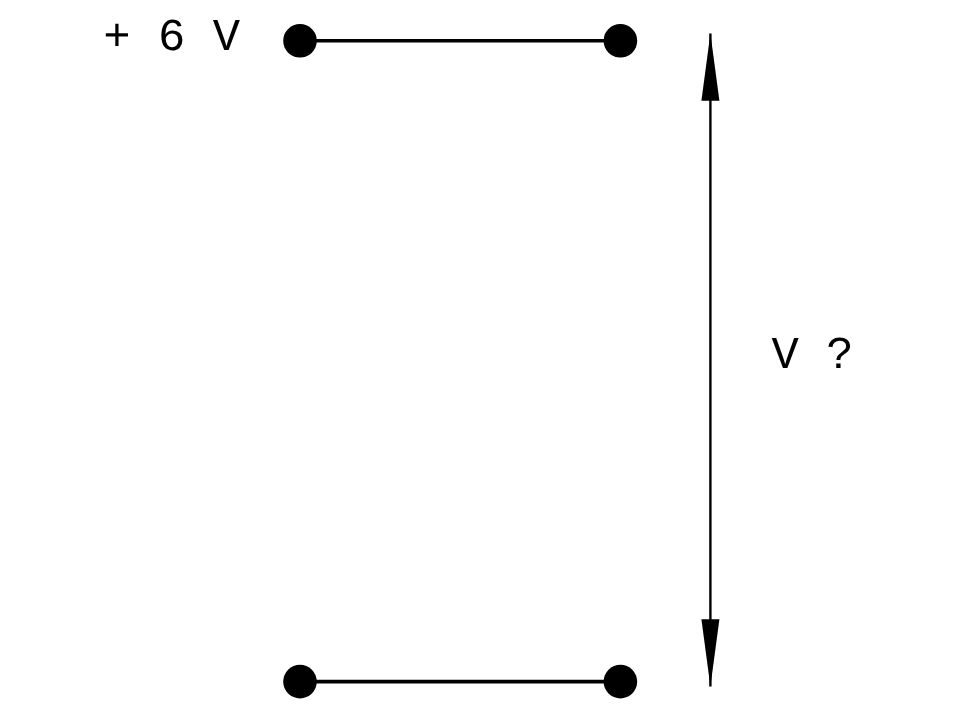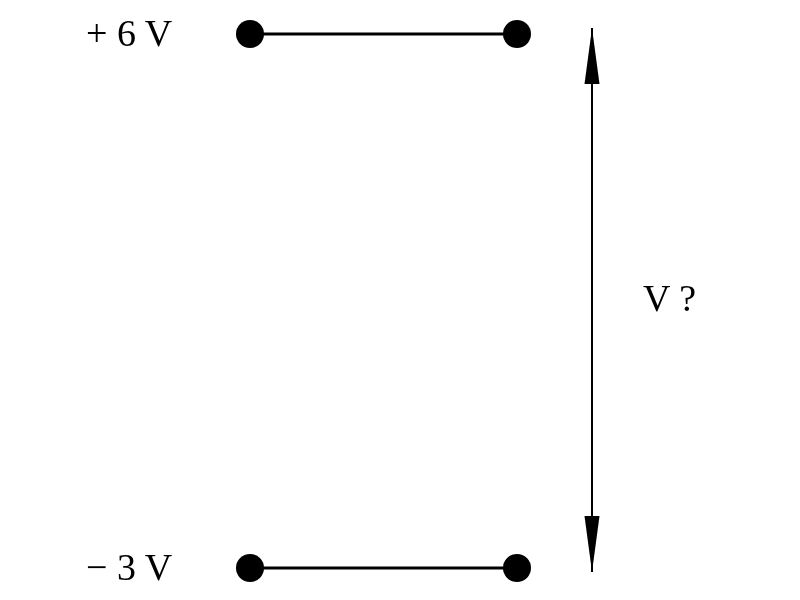--- a/index.html
+++ b/index.html
@@ -22,21 +22,21 @@
   #diagram-svg {
     position: absolute;
     left: 0;
     top: 0;
     width: 800px;
     height: 600px;
     display: block;
   }
   .label {
     position: absolute;
-    font-family: Liberation Serif, serif;
+    font-family: Liberation Mono, monospace;
     font-size: 38px;
     line-height: 1;
     color: #000000;
     white-space: pre;
     user-select: none;
   }
   #label-top-potential {
     left: 86px;
     top: 14px;
   }
@@ -68,17 +68,16 @@
     <g>
       <line x1="592" y1="28" x2="592" y2="572" stroke="#000000" stroke-width="2"></line>
       <polygon points="592,28 599.5,84 584.5,84" fill="#000000"></polygon>
       <polygon points="592,572 584.5,516 599.5,516" fill="#000000"></polygon>
     </g>
 
   </svg>
 
   <div class="label" id="label-top-potential">+ 6 V</div>
 
-  <div class="label" id="label-bottom-potential">− 3 V</div>
 
   <div class="label" id="label-voltage-query">V ?</div>
 
 </div>
 
 </body></html>

